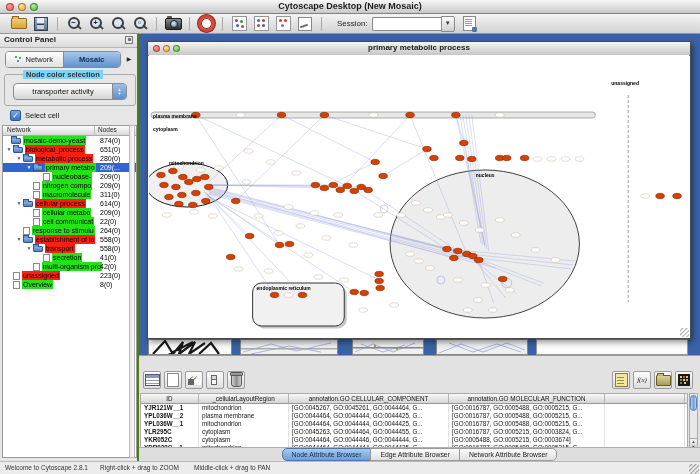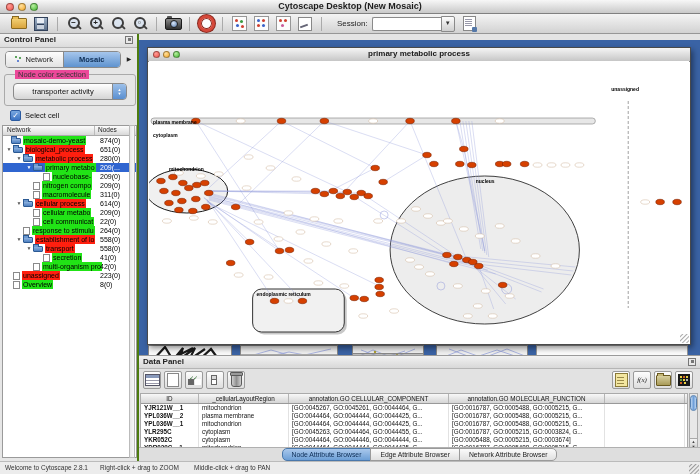--- a/index.html
+++ b/index.html
@@ -60,21 +60,21 @@
   .floaticon{position:absolute;right:4px;top:2px;width:8px;height:8px;border:1px solid #777;background:#e8e8e8;box-sizing:border-box;}
   .floaticon::after{content:"";position:absolute;right:1px;top:1px;width:3px;height:3px;background:#777;}
   .cp-tabs{position:absolute;left:5px;top:17px;width:114px;height:15px;display:flex;border:1px solid #8a8a8a;border-radius:4px;overflow:hidden;background:#fff;}
   .cp-tab{flex:1;display:flex;align-items:center;justify-content:center;gap:3px;font-size:7.5px;color:#222;background:linear-gradient(#fdfdfd,#e2e2e2);}
   .cp-tab.sel{background:linear-gradient(#a6c6ec,#5f93cf);font-weight:bold;color:#0d2d55;}
   .cp-tab + .cp-tab{border-left:1px solid #8a8a8a;}
   .cp-tabarrow{position:absolute;left:124px;top:19px;width:10px;height:12px;font-size:6px;line-height:12px;text-align:center;color:#222;}
   .netdoticon{width:7px;height:7px;position:relative;display:inline-block;}
   .netdoticon::before{content:"";position:absolute;left:0;top:0;width:2px;height:2px;border-radius:50%;background:#2a8a2a;box-shadow:4px 1px 0 #2a8a2a,2px 4px 0 #3a62c8;}
   .groupbox{position:absolute;left:4px;top:40px;width:130px;height:30px;border:1px solid #aaa;border-radius:3px;}
-  .groupbox .legend{position:absolute;left:10px;top:-5px;background:#ec4899;padding:0 3px;font-size:7.5px;font-weight:normal;color:#333;}
+  .groupbox .legend{position:absolute;left:18px;top:-5px;background:#7dd3fc;padding:0 3px;font-size:7.5px;font-weight:bold;color:#333;}
   .dropdown{position:absolute;left:8px;top:8px;width:112px;height:15px;border:1px solid #8a8a8a;border-radius:4px;
     background:linear-gradient(#ffffff,#d5d5d5);display:flex;align-items:center;}
   .dropdown .val{flex:1;text-align:center;font-size:7.5px;color:#111;}
   .dropdown .cap{width:13px;height:100%;border-left:1px solid #8a8a8a;border-radius:0 3px 3px 0;
     background:linear-gradient(#9cc0ea,#5a8fd0);color:#fff;font-size:4px;line-height:4px;
     display:flex;flex-direction:column;align-items:center;justify-content:center;}
   .checkrow{position:absolute;left:10px;top:76px;height:11px;display:flex;align-items:center;gap:4px;}
   .checkbox{width:9px;height:9px;border-radius:2px;border:1px solid #2a5aa0;background:linear-gradient(#79a8e0,#3a72c2);
     color:#fff;font-size:8px;line-height:9px;text-align:center;}
   .checklbl{font-size:7.5px;color:#111;}
@@ -89,21 +89,21 @@
   .tico-folder{flex:0 0 10px;width:10px;height:6px;background:linear-gradient(#8fb3e0,#4d7fc0);border:1px solid #2c5a94;border-radius:1px;position:relative;margin-right:2px;box-sizing:border-box;}
   .tico-folder::before{content:"";position:absolute;top:-3px;left:-1px;width:4px;height:2px;background:#6d99cf;border:1px solid #2c5a94;border-bottom:none;}
   .tico-file{flex:0 0 7px;width:7px;height:8px;background:#fff;border:1px solid #8a8a8a;margin-right:2px;box-sizing:border-box;}
   .tlabel{font-size:7px;padding:0 1px;color:#000;max-width:64px;overflow:hidden;}
   .bg-green{background:#21e316;}
   .bg-red{background:#ff1f0f;}
   .tvalue{position:absolute;left:97px;font-size:7px;color:#000;}
   .trow.sel .tvalue{color:#fff;}
   .treescroll{position:absolute;right:2px;top:91px;width:6px;height:333px;background:linear-gradient(90deg,#e8e8e8,#f8f8f8);border:1px solid #bbb;box-sizing:border-box;}
   
-  .mdi{position:absolute;left:139px;top:34px;width:561px;height:321px;background:#3a63a5;overflow:hidden;margin-top:6px;}
+  .mdi{position:absolute;left:139px;top:34px;width:561px;height:321px;background:#3a63a5;overflow:hidden;}
   .frag{position:absolute;top:305px;height:16px;background:#f0f0f0;border:1px solid #888;box-sizing:border-box;overflow:hidden;}
   .netwin{position:absolute;left:8px;top:7px;width:544px;height:298px;background:#fff;border:1px solid #4a4a4a;box-shadow:2px 3px 6px rgba(0,0,0,.45);box-sizing:border-box;}
   .nw-title{position:relative;height:13px;background:linear-gradient(#f5f5f5,#c6c6c6);border-bottom:1px solid #8a8a8a;}
   .nw-title .t{position:absolute;left:0;right:0;top:1px;text-align:center;font-size:8px;font-weight:bold;color:#1a1a1a;}
   .nw-lights{position:absolute;left:5px;top:3px;display:flex;gap:3px;}
   .nw-lights i{width:7px;height:7px;border-radius:50%;border:1px solid rgba(0,0,0,.35);box-sizing:border-box;}
   .nw-canvas{position:absolute;left:1px;top:13px;width:540px;height:281px;background:#fff;}
   .nw-grip{position:absolute;right:1px;bottom:1px;width:9px;height:9px;
     background:repeating-linear-gradient(135deg,#fff 0,#fff 1px,#aaa 2px,#fff 3px);}
   
@@ -570,24 +570,20 @@
             <text x="20" y="110" font-size="5" font-weight="bold" fill="#000">mitochondrion</text>
             <text x="328" y="122" font-size="5" font-weight="bold" fill="#000">nucleus</text>
             <text x="108" y="235" font-size="5" font-weight="bold" fill="#000">endoplasmic reticulum</text>
             <text x="464" y="30" font-size="5" font-weight="bold" fill="#000">unassigned</text>
           </svg></div>
       <div class="nw-grip"></div>
     </div>
   </div>
 
   <div class="dpanel">
-    <div class="dp-header">
-      <span class="ph-title">Data Panel</span>
-      <span class="floaticon"></span>
-    </div>
     <div class="dp-toolbar" id="dp-toolbar">
         <button class="dbtn">
           <span class="i-tablegrid"></span>
         </button>
         <button class="dbtn">
           <span class="i-newdoc"></span>
         </button>
         <button class="dbtn">
           <span class="i-selattr"></span>
         </button>

